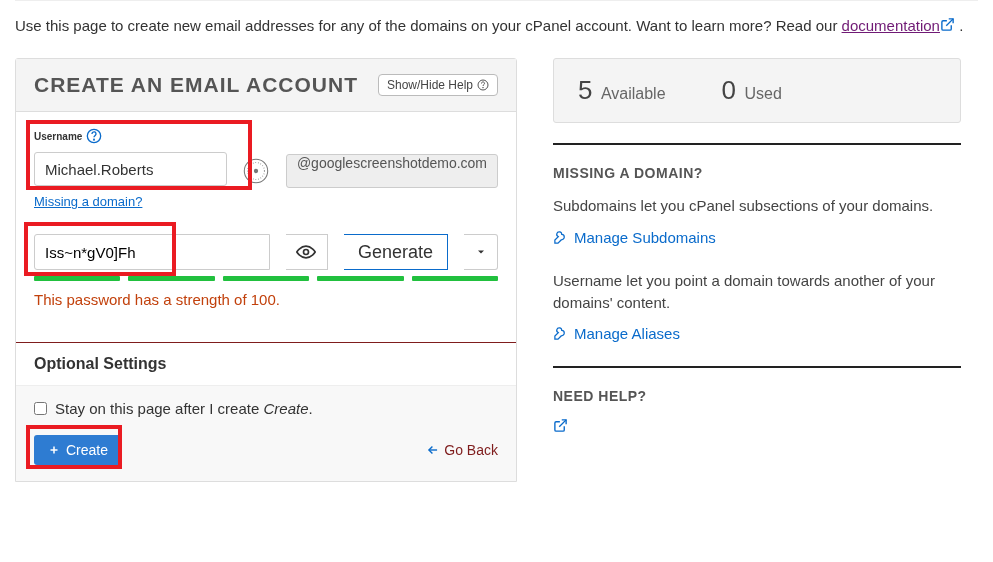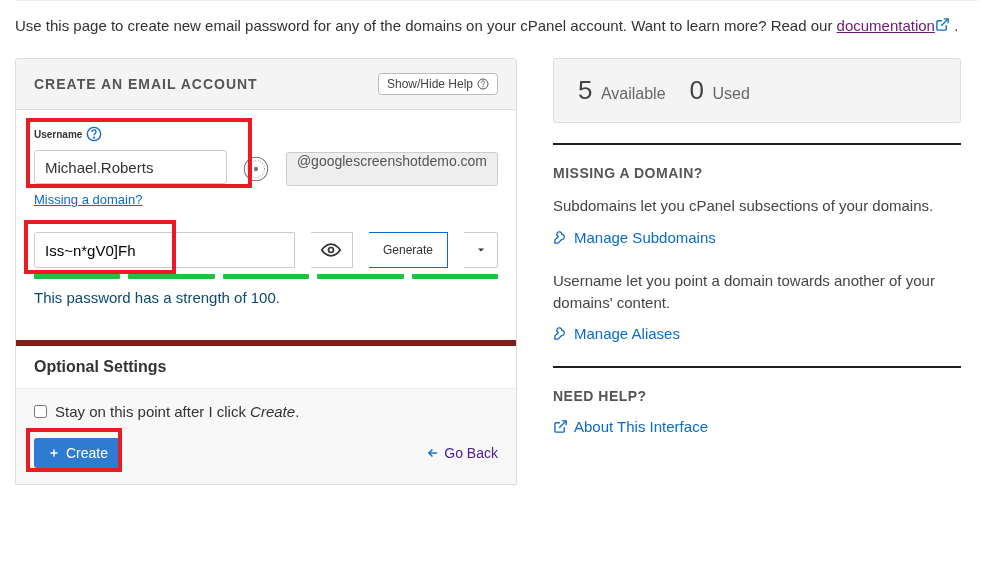--- a/index.html
+++ b/index.html
@@ -7,68 +7,68 @@
     .page { width: 993px; padding: 0 15px; }
     .divider-top { border-top: 1px solid #eee; margin-bottom: 14px; }
     .intro { font-size: 15px; color: #333; margin-bottom: 22px; line-height: 1.4; }
     .intro a { color: #701a75; text-decoration: underline; }
     .ext-icon { display: inline-block; vertical-align: -1px; }
     .cols { display: flex; gap: 36px; align-items: flex-start; }
     .left { width: 502px; }
     .right { width: 408px; }
     .panel { border: 1px solid #ddd; border-radius: 3px 3px 0 0; }
     .panel-header { background: #f4f4f4; padding: 14px 18px; border-bottom: 1px solid #ddd; display: flex; justify-content: space-between; align-items: center; }
-    .panel-title { font-size: 14px; font-weight: 600; letter-spacing: 1px; color: #555; }
+    .panel-title { font-size: 21px; font-weight: 600; letter-spacing: 1px; color: #555; }
     .show-help { background: #fff; border: 1px solid #bbb; border-radius: 4px; padding: 3px 8px; font-size: 12px; color: #444; cursor: pointer; display: inline-flex; align-items: center; gap: 4px; }
     .form-section { padding: 16px 18px 18px; }
     .field-row1 { position: relative; display: flex; align-items: flex-start; gap: 14px; }
     .field-col { position: relative; }
     .field-label { font-weight: 700; font-size: 10px; margin-bottom: 8px; display: flex; align-items: center; gap: 4px; }
     .help-circle { display:inline-flex; width:16px; height:16px; }
     .text-input { width: 100%; height: 34px; border: 1px solid #ccc; border-radius: 3px; padding: 0 10px; font-size: 15px; color: #333; }
     .at-icon-box { width:34px; height:34px; display:flex; align-items:center; justify-content:center; margin-top:26px;}
     .domain-select { height: 34px; border: 1px solid #ccc; background: #eee; border-radius: 3px; padding: 0 10px; font-size: 14px; color:#555; flex:1; margin-top:26px;}
     .missing-link { display:inline-block; margin-top:6px; color:#0a6bcb; font-size:13px; }
     .redbox1 { position:absolute; left:-8px; top:-8px; width:226px; height:70px; border:4px solid #ea1b22; pointer-events:none; }
     .pw-row { position:relative; display:flex; gap:16px; margin-top:24px; }
     .pw-input { flex:1; height:36px; border:1px solid #ccc; border-radius:3px 0 0 3px; padding:0 10px; font-size:15px; }
     .eye-btn { width:42px; height:36px; border:1px solid #ccc; border-left:none; background:#fff; display:flex; align-items:center; justify-content:center; cursor:pointer;}
-    .gen-btn { height:36px; border:1px solid #0a6bcb; background:#fff; color:#333; padding:0 14px; font-size:12px; cursor:pointer; border-left:none;}
+    .gen-btn { height:36px; border:1px solid #0a6bcb; background:#fff; color:#333; padding:0 14px; font-size:18px; cursor:pointer; border-left:none;}
     .caret-btn { width:34px; height:36px; border:1px solid #ccc; border-left:none; background:#fff; display:flex; align-items:center; justify-content:center; cursor:pointer; border-radius:0 3px 3px 0;}
     .redbox2 { position:absolute; left:-10px; top:-12px; width:152px; height:54px; border:4px solid #ea1b22; pointer-events:none;}
     .strength-seg { display:flex; gap:8px; margin-top:6px;}
     .strength-seg div{height:5px; background:#21c03e; flex:1; border-radius:1px;}
-    .strength-text { margin-top:10px; font-size:15px; color:#0c4a6e;}
-    .opt-header { border-top:6px solid #7f1d1d; margin-top:16px; padding:12px 18px; display:flex; justify-content:space-between; align-items:center;}
+    .strength-text { margin-top:10px; font-size:15px; color:#c2410c;}
+    .opt-header { border-top:1px solid #7f1d1d; margin-top:16px; padding:12px 18px; display:flex; justify-content:space-between; align-items:center;}
     .opt-title { font-weight:700; font-size:16px; }
     .edit-btn { background:#fff; border:1px solid #bbb; border-radius:4px; padding:3px 10px; font-size:12px; display:flex; align-items:center; gap:4px; cursor:pointer;}
     .footer-sec { background:#f8f8f8; border-top:1px solid #eee; padding:14px 18px 16px;}
     .stay-row { display:flex; align-items:center; gap:8px; font-size:15px; margin-bottom:18px;}
     .stay-row em{font-style:italic;}
     .actions { position:relative; display:flex; justify-content:space-between; align-items:center;}
     .create-btn { background:#2e7cd2; color:#fff; border:none; padding:7px 14px; font-size:14px; border-radius:3px; cursor:pointer; display:inline-flex; align-items:center; gap:6px;}
-    .goback { color:#4c1d95; font-size:14px; cursor:pointer; display:inline-flex; align-items:center; gap:4px;}
+    .goback { color:#7f1d1d; font-size:14px; cursor:pointer; display:inline-flex; align-items:center; gap:4px;}
     .redbox3 { position:absolute; left:-8px; top:-10px; width:96px; height:44px; border:4px solid #ea1b22; pointer-events:none;}
     
-    .stat-box { background:#f4f4f4; border:1px solid #ddd; border-radius:3px; padding:16px 24px; display:flex; gap:24px;}
+    .stat-box { background:#f4f4f4; border:1px solid #ddd; border-radius:3px; padding:16px 24px; display:flex; gap:56px;}
     .stat-box .num { font-size:26px; font-weight:400; color:#444; }
     .stat-box .lbl { font-size:16px; color:#666; margin-left:4px;}
     .hr { border-top:2px solid #222; margin:20px 0;}
     .sec-head { font-weight:700; letter-spacing:0.5px; font-size:14px; color:#555; margin-bottom:14px;}
     .desc { font-size:15px; color:#444; line-height:1.45; margin-bottom:12px; }
     .link-row { display:flex; align-items:center; gap:6px; color:#0a6bcb; font-size:15px; cursor:pointer; margin-bottom:24px;}
     svg{display:block;}
   </style>
 </head>
 <body>
 
 <div class="page">
   <div class="divider-top"></div>
   <p class="intro">
-    <span>Use this page to create new email password for any of the domains on your cPanel account. Want to learn more? Read our </span>
+    <span>Use this page to create new email addresses for any of the domains on your cPanel account. Want to learn more? Read our </span>
     <a href="#"><span>documentation</span><span class="ext-icon">
       <svg width="15" height="15" viewBox="0 0 24 24" fill="none" stroke="#0a6bcb" stroke-width="2.2">
             <path d="M14 3h7v7"></path>
             <path d="M10 14L21 3"></path>
             <path d="M18 13v6a2 2 0 01-2 2H5a2 2 0 01-2-2V8a2 2 0 012-2h6"></path>
           </svg>
     </span></a><span> .</span>
   </p>
 
   <div class="cols">
@@ -143,21 +143,21 @@
         </div>
 
         <div class="opt-header">
           <span class="opt-title">Optional Settings</span>
         </div>
 
         <div class="footer-sec">
           <label class="stay-row">
             <input type="checkbox" style="">
             <span>
-              <span>Stay on this point after I click </span><em>Create</em><span>.</span>
+              <span>Stay on this page after I create </span><em>Create</em><span>.</span>
             </span>
           </label>
           <div class="actions">
             <div class="redbox3"></div>
             <button class="create-btn">
               <svg width="12" height="12" viewBox="0 0 24 24" fill="none" stroke="#fff" stroke-width="3">
                   <path d="M12 5v14M5 12h14"></path>
                 </svg>
               <span>Create</span>
             </button>
@@ -203,17 +203,16 @@
       </a>
 
       <div class="hr"></div>
       <div class="sec-head">NEED HELP?</div>
       <a class="link-row">
         <svg width="15" height="15" viewBox="0 0 24 24" fill="none" stroke="#0a6bcb" stroke-width="2.2">
             <path d="M14 3h7v7"></path>
             <path d="M10 14L21 3"></path>
             <path d="M18 13v6a2 2 0 01-2 2H5a2 2 0 01-2-2V8a2 2 0 012-2h6"></path>
           </svg>
-        <span>About This Interface</span>
       </a>
     </div>
   </div>
 </div>
 
 </body></html>

